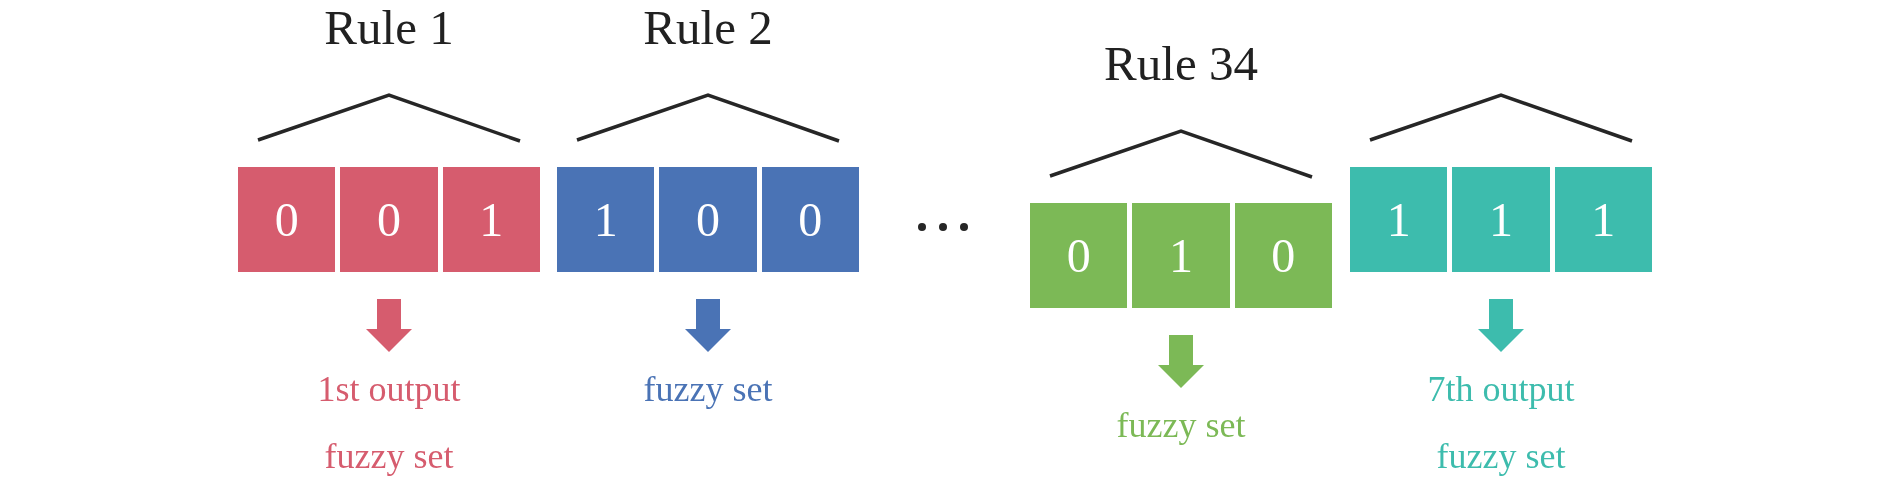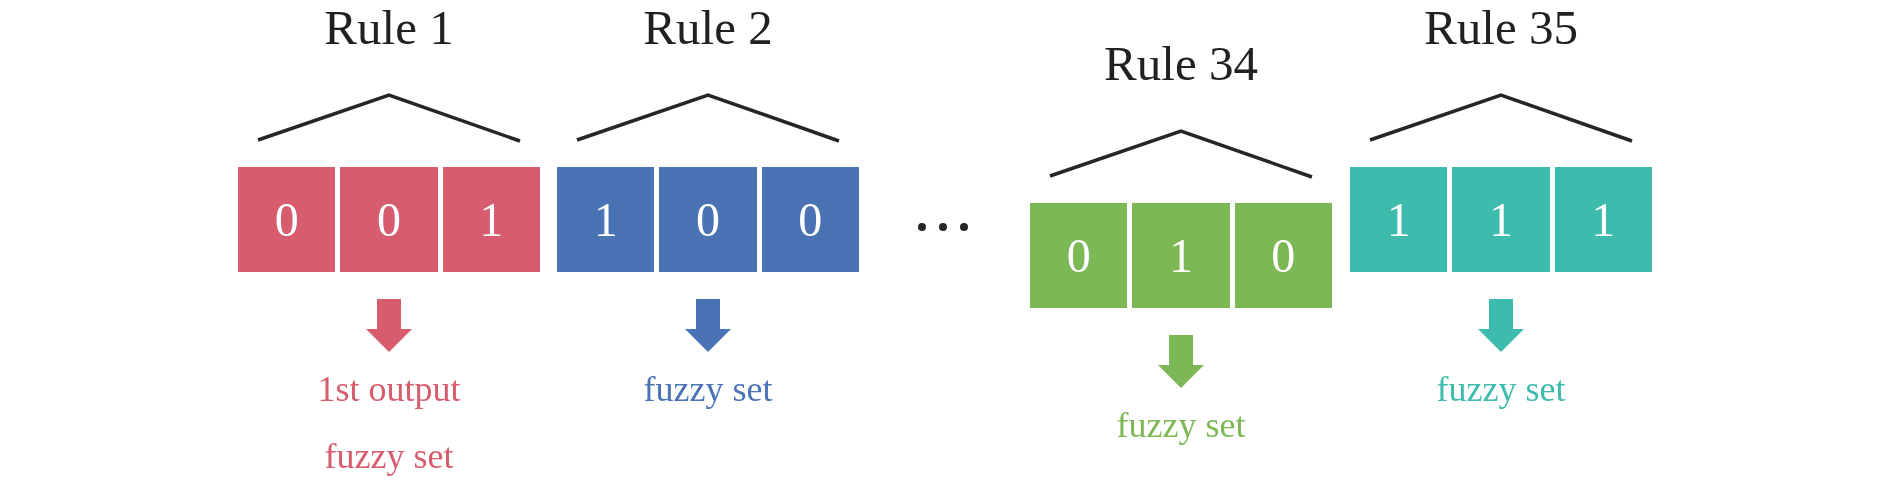--- a/index.html
+++ b/index.html
@@ -151,30 +151,30 @@
     </div>
     <svg class="arrow" width="48" height="53" viewBox="0 0 48 53">
       <polygon points="12,0 36,0 36,30 47,30 24,53 1,30 12,30" fill="currentColor"></polygon>
     </svg>
     <div class="out-label">
       <div>fuzzy set</div>
     </div>
   </div>
 
   <div class="group" style="left: 1350px; --c: #3dbcad;">
-    <div class="rule-title">Rule 35</div>
     <svg class="brace" viewBox="0 0 302 60">
       <polyline points="20,52 151,7 282,53" fill="none" stroke="#262626" stroke-width="3.5"></polyline>
     </svg>
     <div class="bits">
       <div class="cell">1</div>
       <div class="cell">1</div>
       <div class="cell">1</div>
     </div>
     <svg class="arrow" width="48" height="53" viewBox="0 0 48 53">
       <polygon points="12,0 36,0 36,30 47,30 24,53 1,30 12,30" fill="currentColor"></polygon>
     </svg>
     <div class="out-label">
+      <div>7th output</div>
       <div>fuzzy set</div>
     </div>
   </div>
 
 </div>
 
 </body></html>

